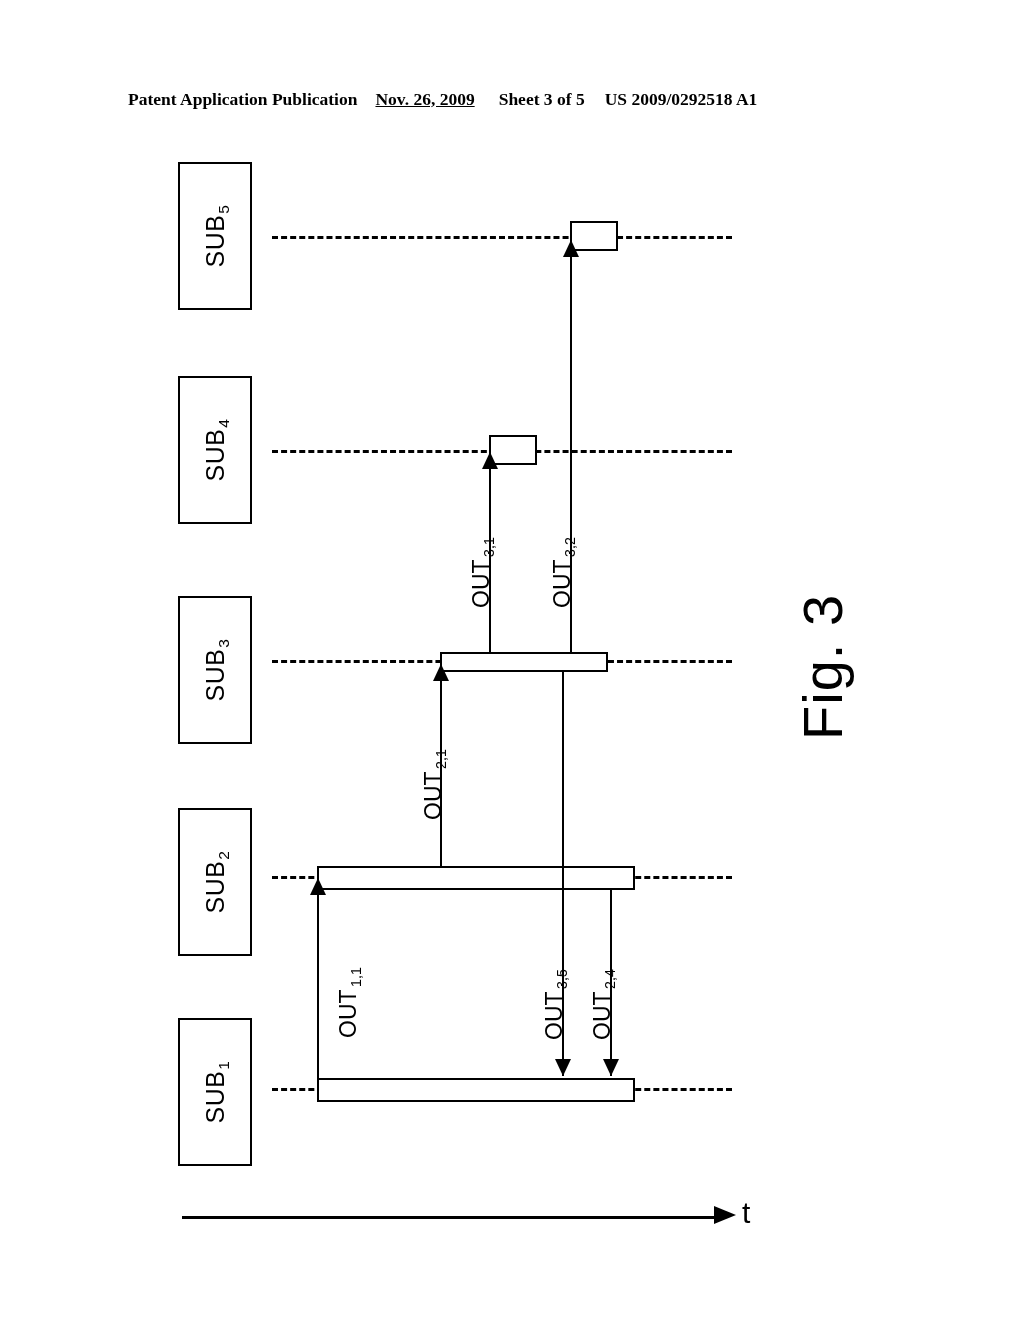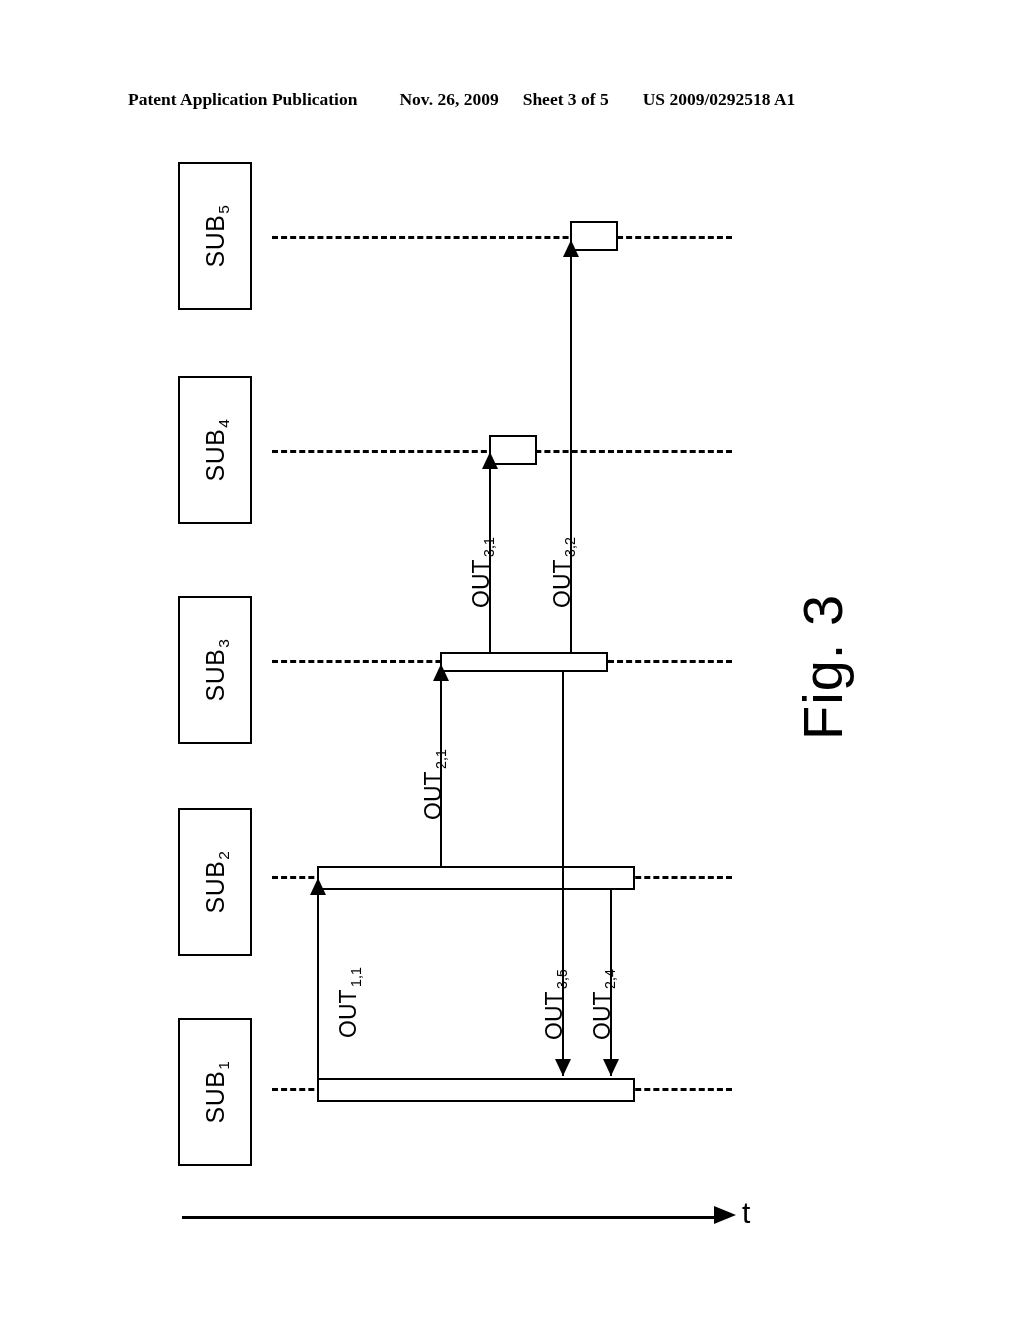--- a/index.html
+++ b/index.html
@@ -25,27 +25,28 @@
     display: flex;
     align-items: center;
     font-family: "Liberation Serif", serif;
     font-weight: bold;
     font-size: 17.5px;
     color: #000;
     white-space: nowrap;
   }
   #patent-header .hdr-pub { }
   #patent-header .hdr-date {
-    margin-left: 42px;
+    margin-left: 18px;
+    text-decoration: underline;
   }
   #patent-header .hdr-sheet {
     margin-left: 24px;
   }
   #patent-header .hdr-num {
-    margin-left: 34px;
+    margin-left: 20px;
   }
 
   
   #figure-canvas {
     position: absolute;
     top: 0;
     left: 0;
     width: 1024px;
     height: 1320px;
   }

